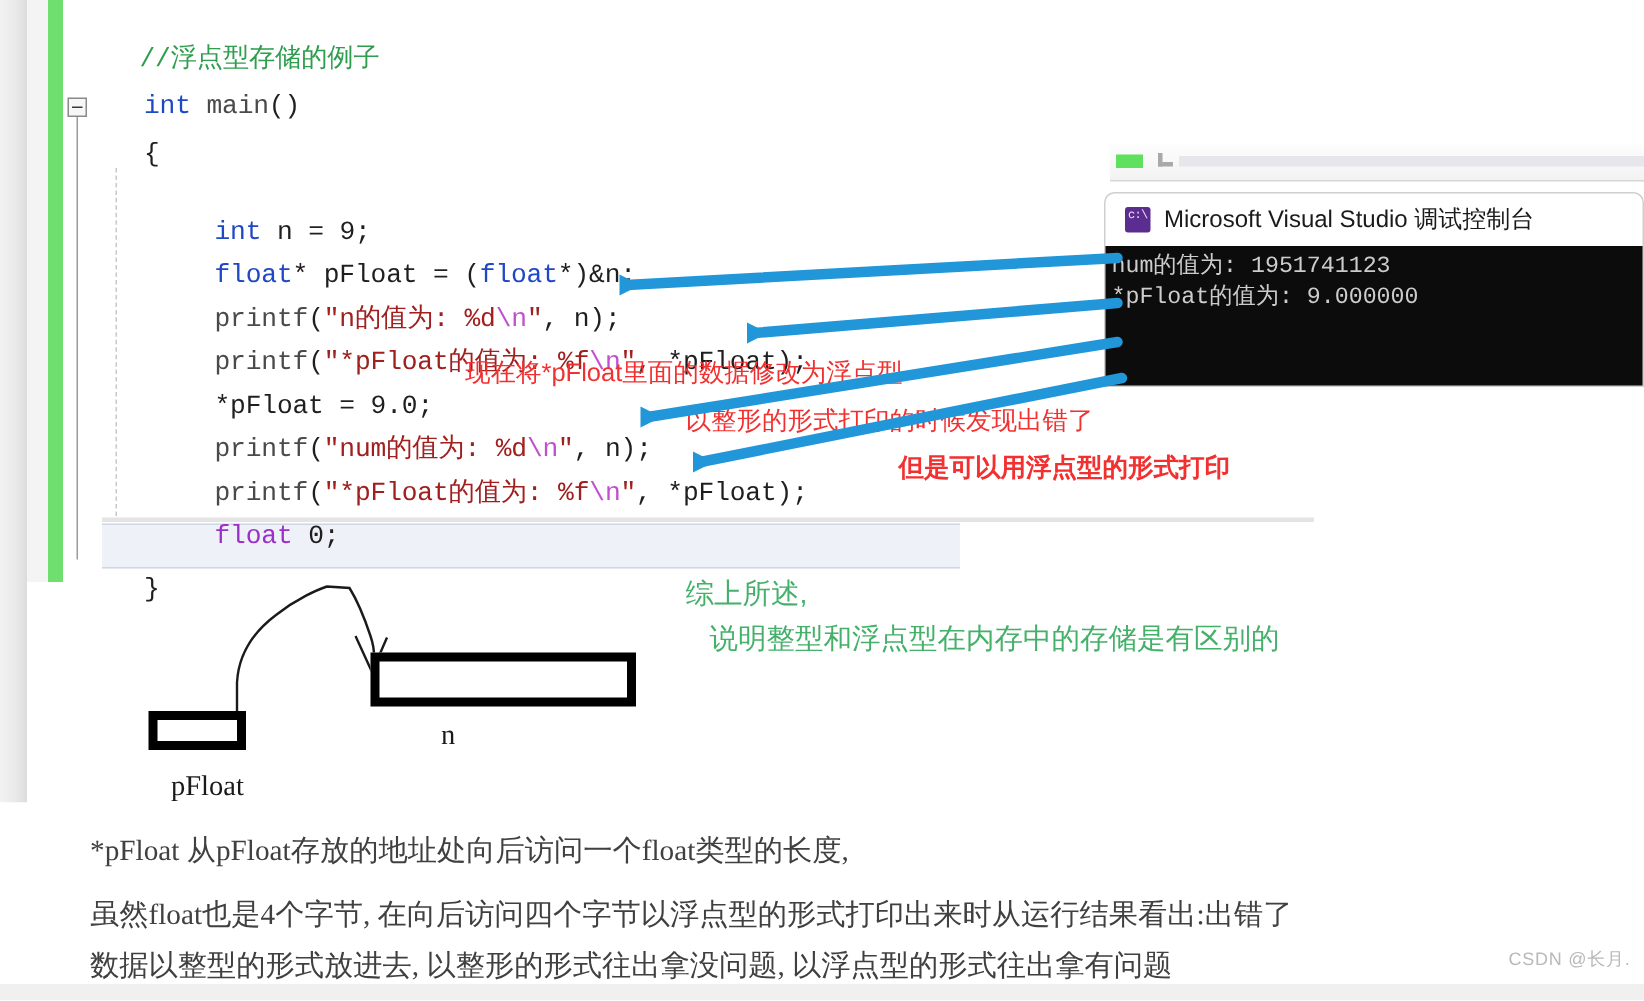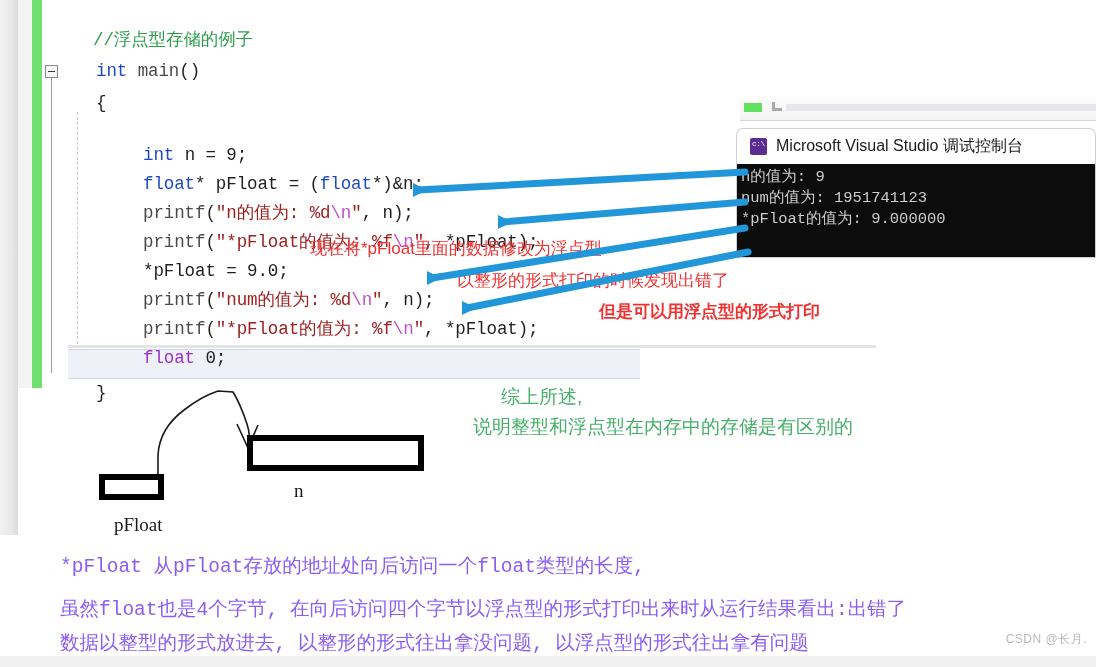--- a/index.html
+++ b/index.html
@@ -258,22 +258,22 @@
   
   #bottom-section {
     position: absolute;
     left: 0; top: 535px;
     width: 1096px; height: 132px;
     background: #ffffff;
   }
   .bottom-line {
     position: absolute;
     white-space: pre;
-    color: #8b5cf6;
-    font-family: Liberation Mono, monospace;
+    color: #404040;
+    font-family: Liberation Serif, serif;
     font-size: 19.5px;
     line-height: 1;
   }
   #bl1 { left: 60px; top: 23px; }
   #bl2 { left: 60px; top: 66px; }
   #bl3 { left: 60px; top: 100px; }
 
   
   #watermark {
     position: absolute;
@@ -332,21 +332,20 @@
 <div id="console-grey-mark"></div>
 <div id="console-grey-bar"></div>
 
 <div id="console-window">
   <div id="console-titlebar">
     <div id="console-app-icon"></div>
     <div id="console-title-text">Microsoft Visual Studio 调试控制台</div>
   </div>
   <div id="console-body">
     <div id="console-lines-host">
-        <div class="console-line">n的值为: 9</div>
         <div class="console-line">num的值为: 1951741123</div>
         <div class="console-line">*pFloat的值为: 9.000000</div>
       </div>
   </div>
 </div>
 
 <svg id="arrows-svg" viewBox="0 0 1096 667" xmlns="http://www.w3.org/2000/svg">
   <defs>
     <marker id="bluehead" markerWidth="7" markerHeight="7" refX="4" refY="3.5" orient="auto" markerUnits="strokeWidth">
       <path d="M0,0 L7,3.5 L0,7 z" fill="#2196d9"></path>
@@ -372,21 +371,21 @@
 </svg>
 
 <div id="diagram-area">
   <div class="mem-box" id="box-pfloat"></div>
   <div class="mem-box" id="box-n"></div>
   <div class="diagram-label" id="label-pfloat">pFloat</div>
   <div class="diagram-label" id="label-n">n</div>
 </div>
 
 <div id="green-annot-host">
-    <div class="annot-green" style="left: 501px; top: 387px;">综上所述,</div>
+    <div class="annot-green" style="left: 457px; top: 387px;">综上所述,</div>
     <div class="annot-green" style="left: 473px; top: 417px;">说明整型和浮点型在内存中的存储是有区别的</div>
   </div>
 
 <div id="bottom-section">
   <div class="bottom-line" id="bl1">*pFloat 从pFloat存放的地址处向后访问一个float类型的长度,</div>
   <div class="bottom-line" id="bl2">虽然float也是4个字节, 在向后访问四个字节以浮点型的形式打印出来时从运行结果看出:出错了</div>
   <div class="bottom-line" id="bl3">数据以整型的形式放进去, 以整形的形式往出拿没问题, 以浮点型的形式往出拿有问题</div>
 </div>
 
 <div id="watermark">CSDN @长月.</div>

